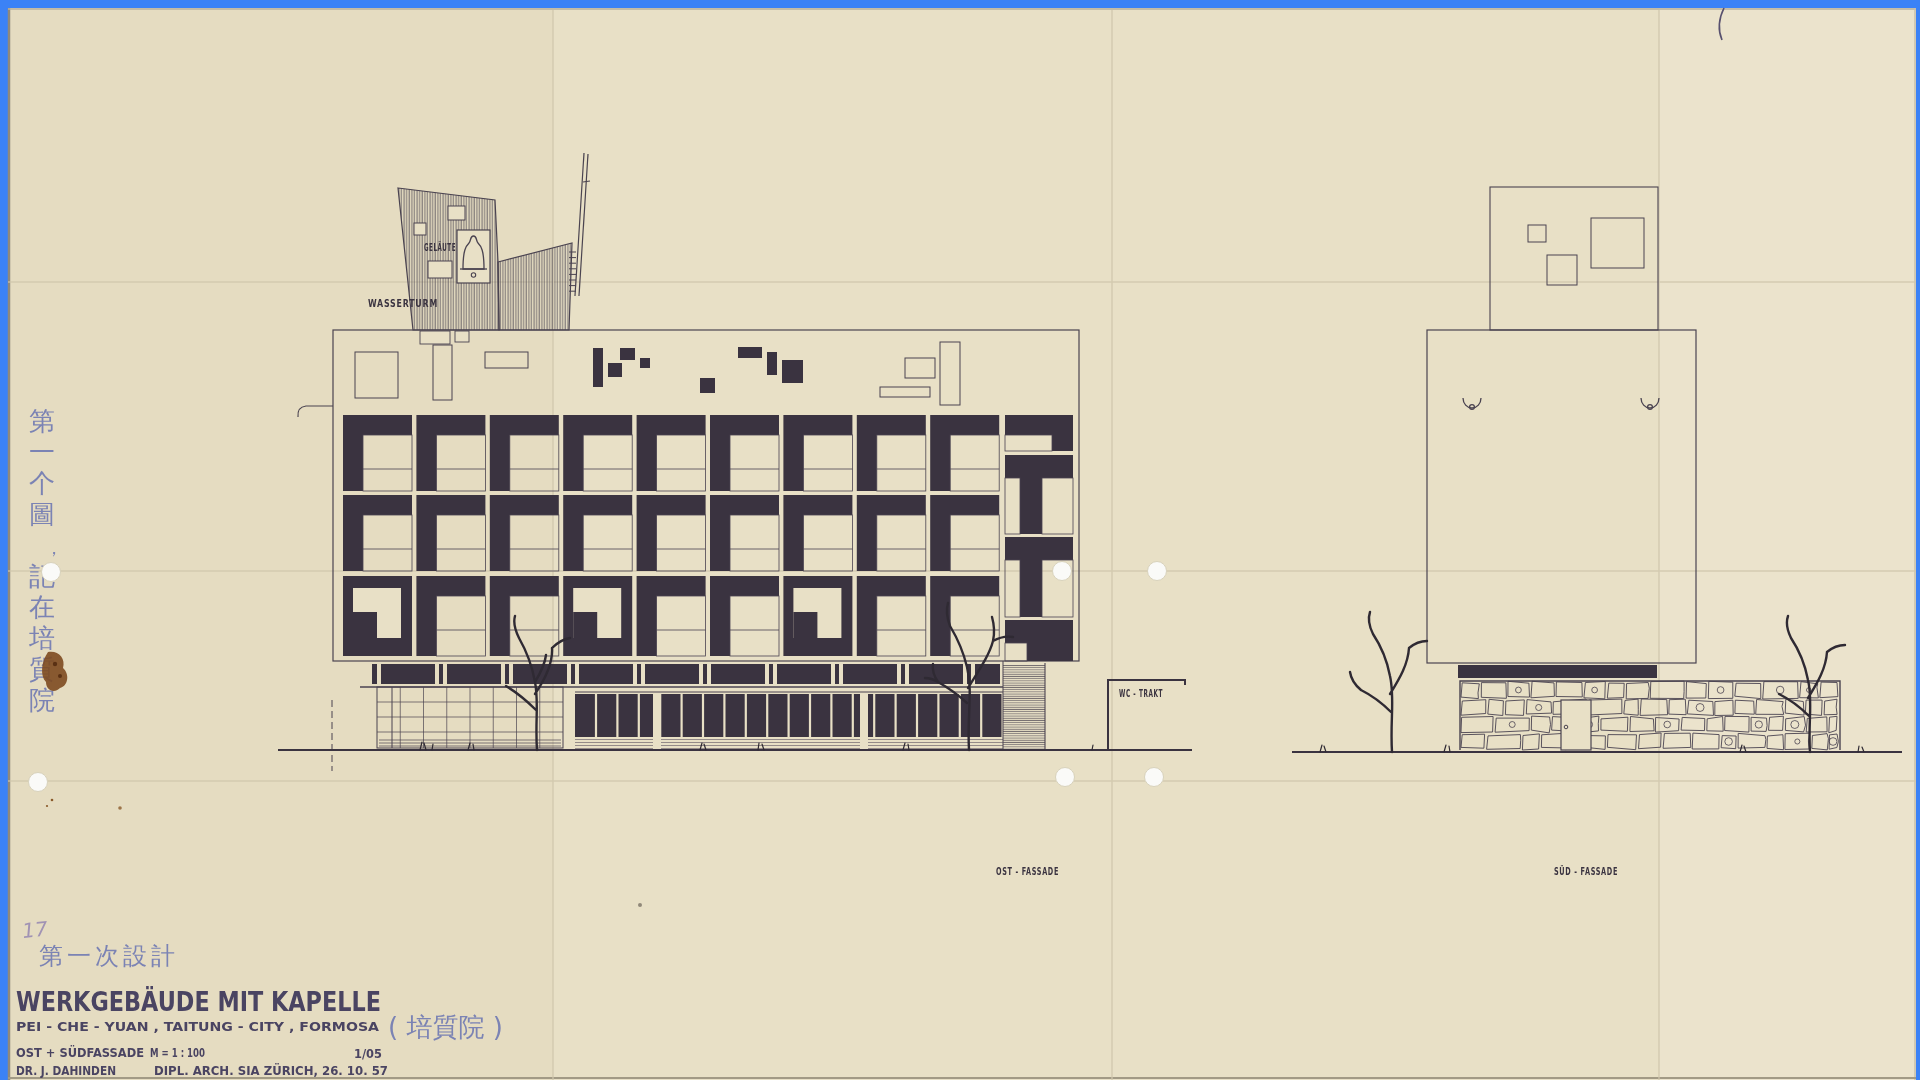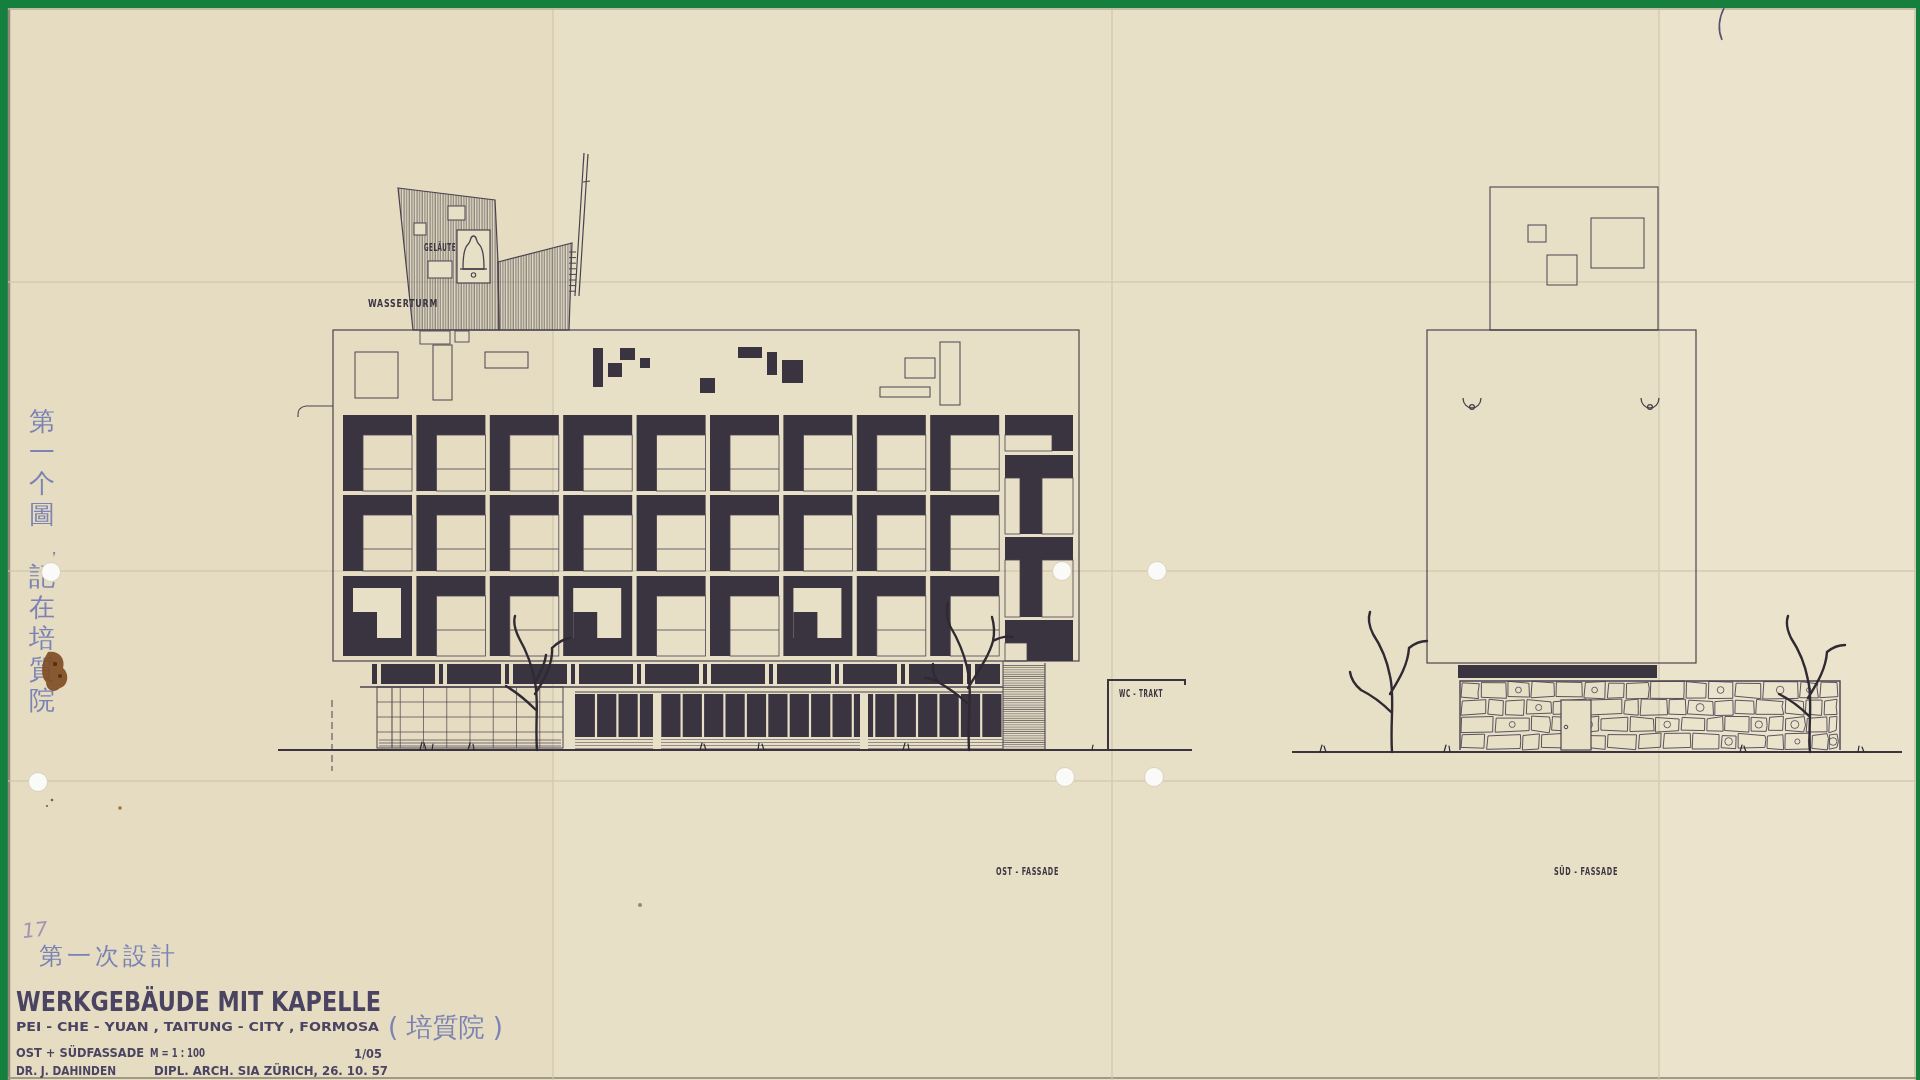--- a/index.html
+++ b/index.html
@@ -1,17 +1,17 @@
 <!DOCTYPE html>
 <html style="--ink-dark: #3a3340; --ink-line: #4a4350; --blue-ink: #7b83b4; --title-ink: #4a4462; --pencil: #a193b4;"><head>
 <meta charset="utf-8">
 <style>
   html,body{margin:0;padding:0;background:#f7f7f4;}
   .stage{position:relative;width:1920px;height:1080px;overflow:hidden;
-         font-family:"DejaVu Sans",sans-serif;background:#15803d;}
+         font-family:"DejaVu Sans",sans-serif;background:#3b82f6;}
   svg{position:absolute;inset:0;}
   text{fill:var(--ink-line);}
   .t-label{font-size:10px;font-weight:bold;fill:var(--ink-dark);letter-spacing:1px;}
   .t-title{font-size:27px;font-weight:bold;fill:var(--title-ink);}
   .t-sub{font-size:12.5px;font-weight:bold;fill:var(--title-ink);}
   .t-info{font-size:13px;font-weight:bold;fill:var(--title-ink);}
   .t-blue{fill:var(--blue-ink);font-size:24px;}
   .t-pencil{fill:var(--pencil);font-size:20px;font-style:italic;}
   .vnote{font-size:26px;fill:var(--blue-ink);}
 </style>

